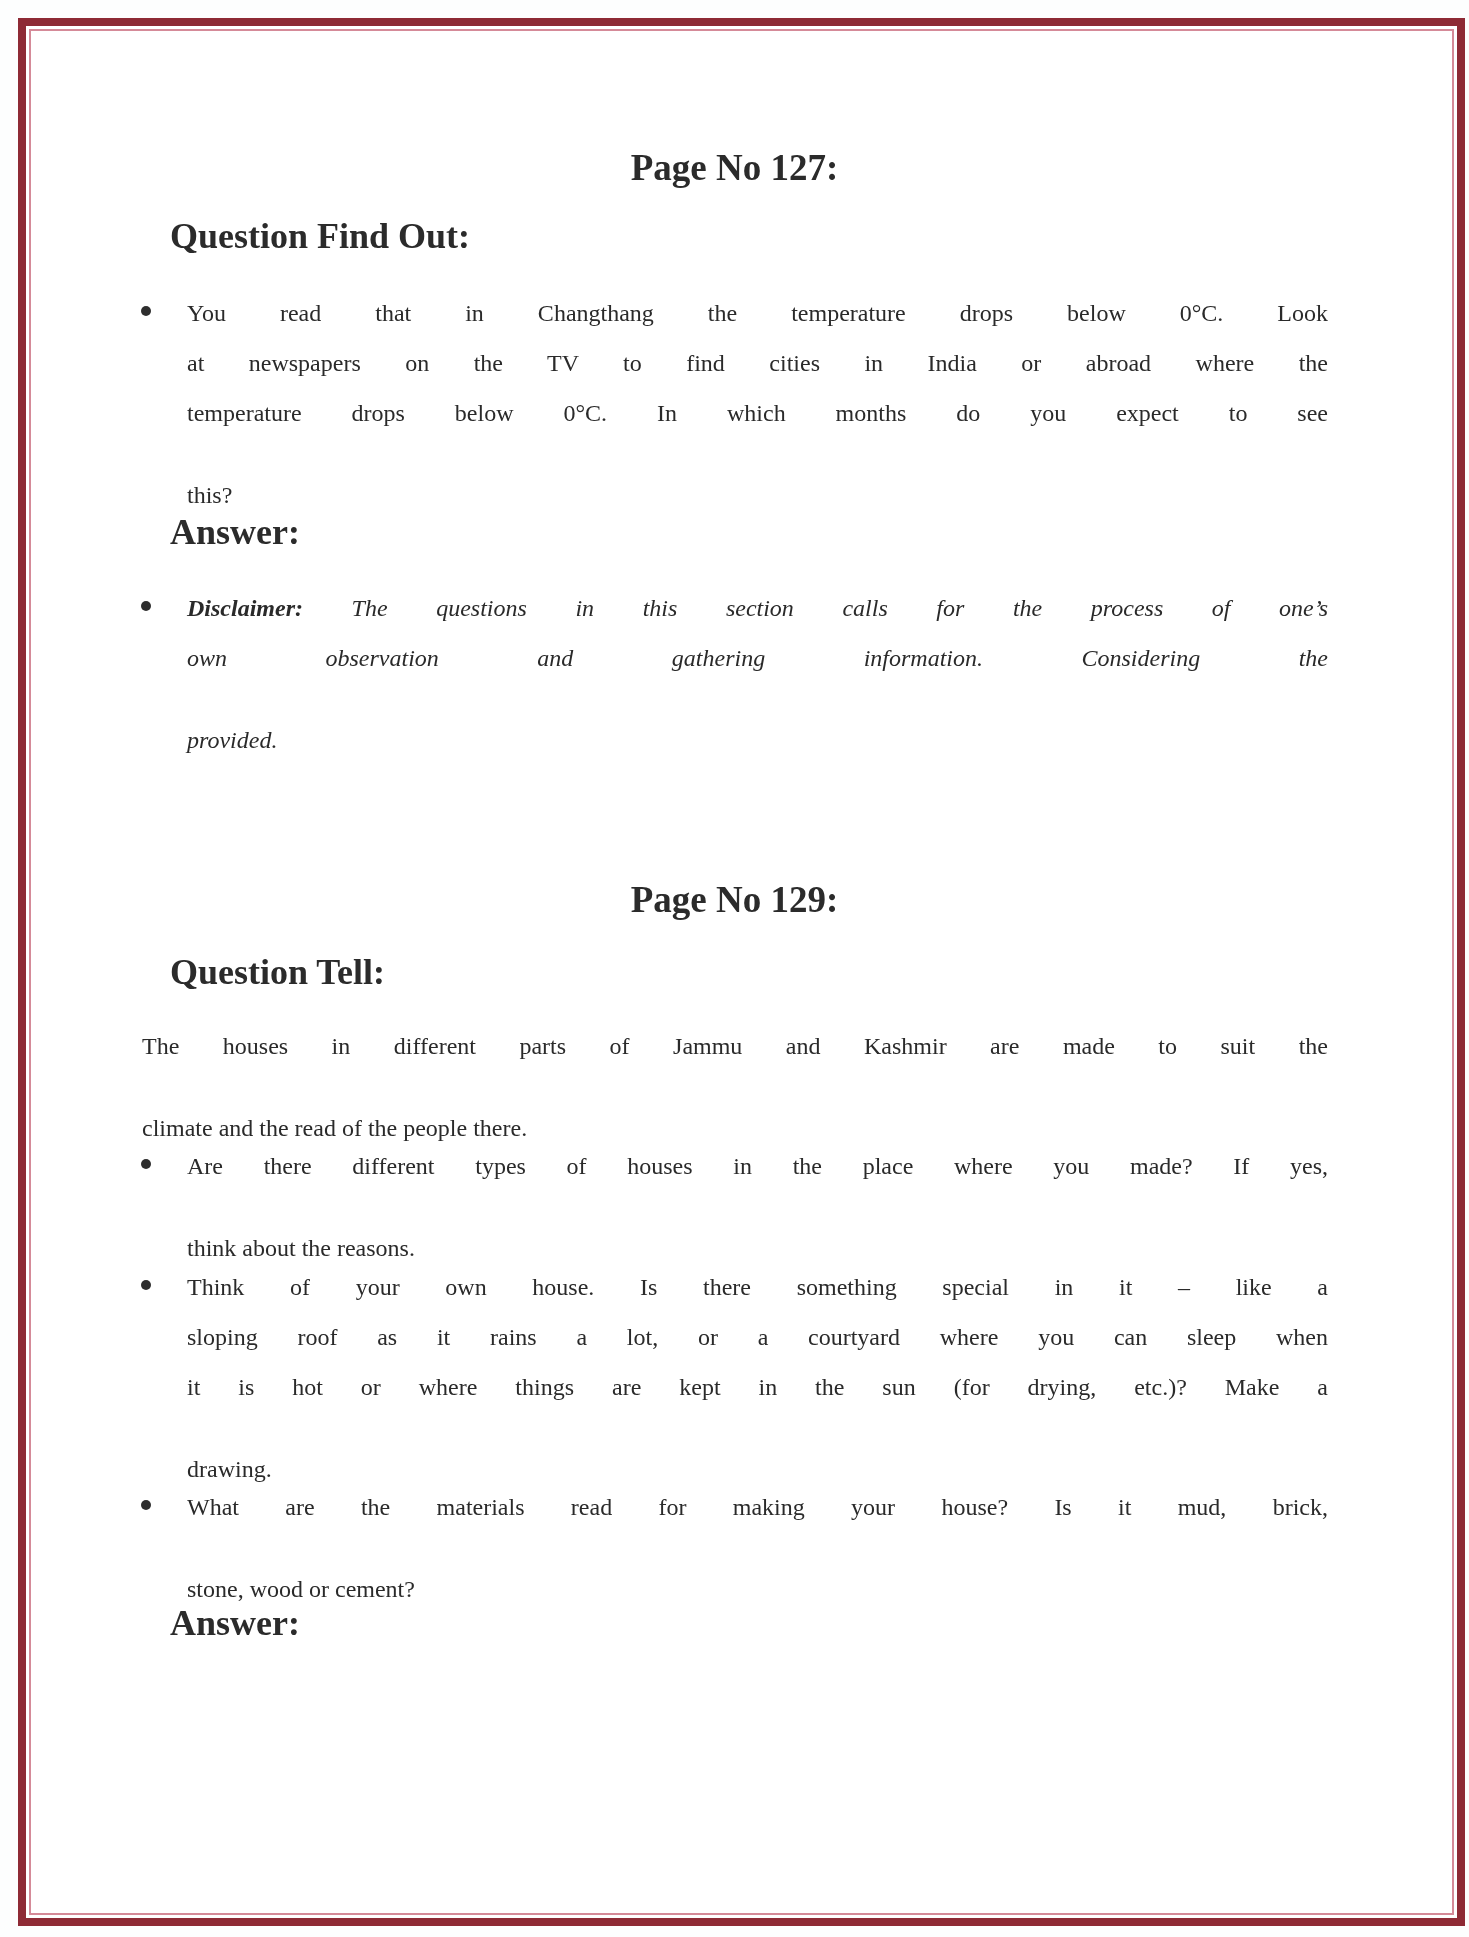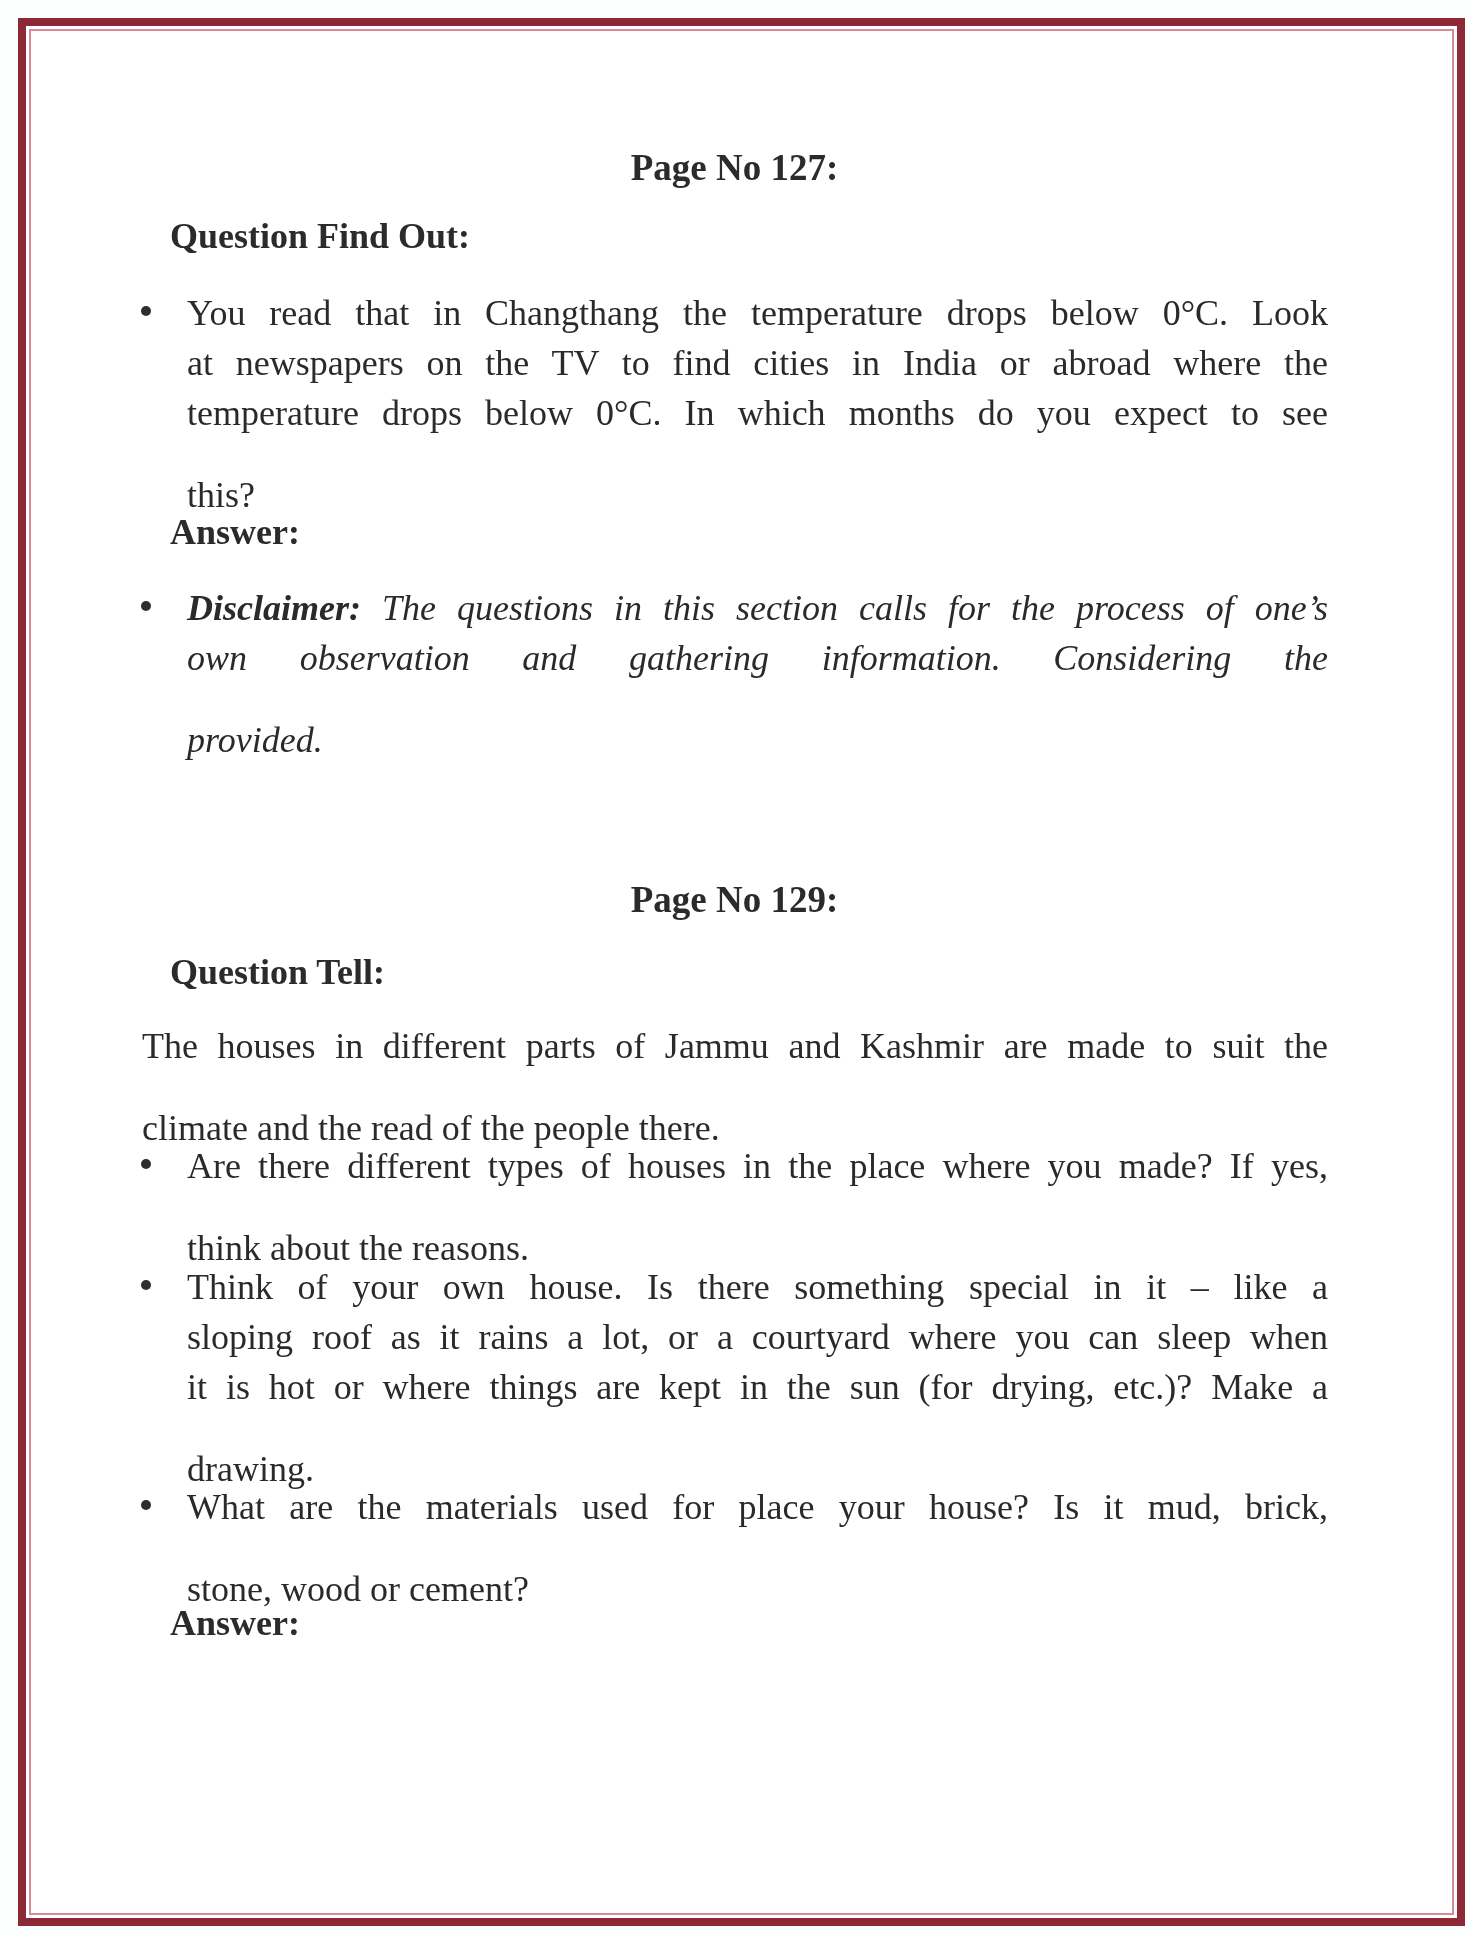--- a/index.html
+++ b/index.html
@@ -63,21 +63,21 @@
     .bullet {
       position: absolute;
       left: 141px;
       width: 10px;
       height: 10px;
       border-radius: 50%;
       background: #2e2e2e;
     }
     .para {
       position: absolute;
-      font-size: 36px;
+      font-size: 24px;
       line-height: 50px;
       text-align: justify;
       text-align-last: auto;
     }
     .para.indented {
       left: 187px;
       width: 1141px;
     }
     .para.full {
       left: 142px;
@@ -149,19 +149,19 @@
   <div class="bullet" style="top:1280px;"></div>
   <div class="para indented" style="top:1262px;">
     <span class="ln">Think of your own house. Is there something special in it – like a</span>
     <span class="ln">sloping roof as it rains a lot, or a courtyard where you can sleep when</span>
     <span class="ln">it is hot or where things are kept in the sun (for drying, etc.)? Make a</span>
     <span class="ln last">drawing.</span>
   </div>
 
   <div class="bullet" style="top:1500px;"></div>
   <div class="para indented" style="top:1482px;">
-    <span class="ln">What are the materials used for place your house? Is it mud, brick,</span>
+    <span class="ln">What are the materials read for making your house? Is it mud, brick,</span>
     <span class="ln last">stone, wood or cement?</span>
   </div>
 
   <div class="heading-left" style="top:1605px;">Answer:</div>
 
 </div>
 
 </body></html>

